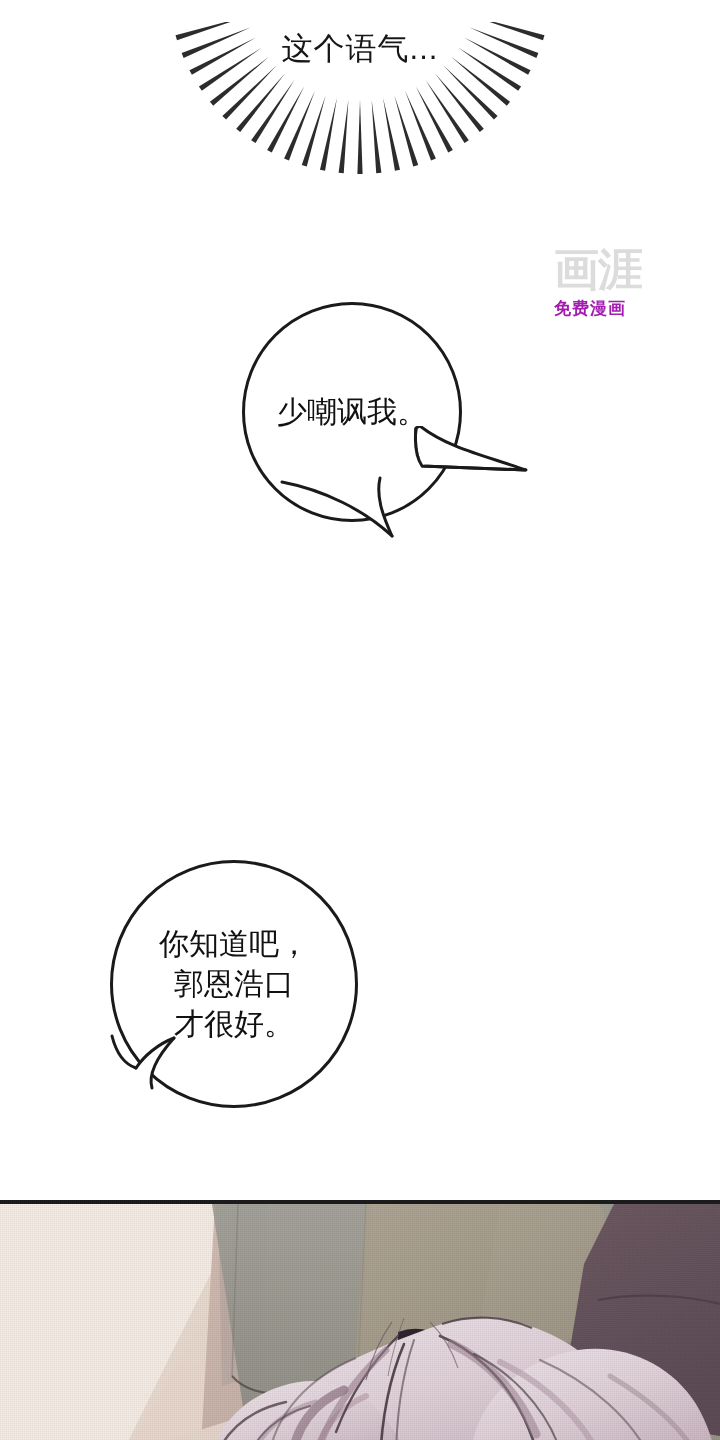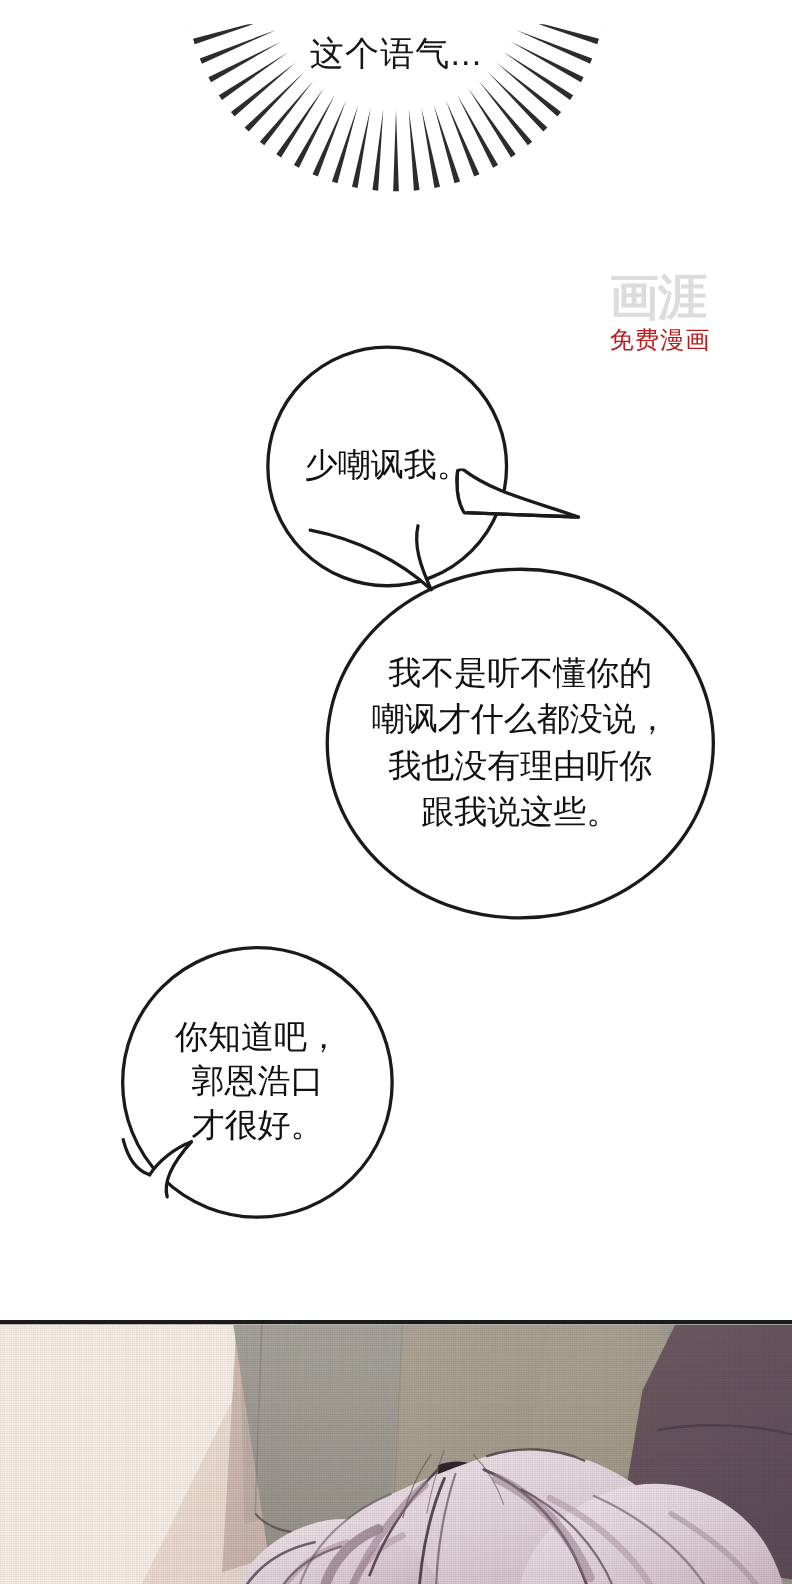--- a/index.html
+++ b/index.html
@@ -59,24 +59,24 @@
   }
   .watermark .wm-main {
     font-size: 45px;
     line-height: 52px;
     font-weight: 700;
     color: #dcdcdc;
     letter-spacing: -1px;
     filter: blur(0.5px);
   }
   .watermark .wm-sub {
-    font-size: 22px;
+    font-size: 17px;
     line-height: 26px;
-    font-weight: 400;
-    color: #b91c1c;
+    font-weight: 700;
+    color: #a21caf;
     letter-spacing: 1px;
     filter: blur(0.4px);
   }
 
   
   .bubble {
     position: absolute;
     box-sizing: border-box;
     border: 3px solid #1a1a1a;
     border-radius: 50%;
@@ -88,21 +88,21 @@
     color: #111111;
     z-index: 5;
   }
   .bubble .btext {
     display: block;
     white-space: pre-line;
     font-weight: 400;
   }
 
   #bubble-1 {
-    left: 242px;  top: 292px;
+    left: 242px;  top: 280px;
     width: 220px; height: 220px;
     font-size: 30px; line-height: 40px;
     z-index: 5;
   }
   #bubble-2 {
     left: 296px;  top: 494px;
     width: 354px; height: 320px;
     font-size: 30px; line-height: 42px;
     z-index: 4;
   }
@@ -244,26 +244,20 @@
     <span class="btext">少嘲讽我。</span>
   </div>
   <div class="tail" id="tail-1">
     <svg viewBox="0 0 120 110" xmlns="http://www.w3.org/2000/svg" aria-hidden="true">
       <path d="M8 2 C6 22 10 34 14 40 L118 44 C78 30 40 22 12 0 Z" fill="#ffffff" stroke="#1a1a1a" stroke-width="3" stroke-linejoin="round"></path>
       <path d="M2 0 C2 20 8 34 14 41" fill="#ffffff" stroke="#ffffff" stroke-width="6"></path>
       <path d="M8 2 C6 22 10 34 14 40 L118 44" fill="none" stroke="#1a1a1a" stroke-width="3" stroke-linejoin="round"></path>
     </svg>
   </div>
 
-  <div class="bubble" id="bubble-2">
-    <span class="btext">我不是听不懂你的
-嘲讽才什么都没说，
-我也没有理由听你
-跟我说这些。</span>
-  </div>
   <div class="tail" id="tail-2">
     <svg viewBox="0 0 140 110" xmlns="http://www.w3.org/2000/svg" aria-hidden="true">
       <path d="M2 8 C44 16 84 36 112 62 C102 40 96 22 100 4 Z" fill="#ffffff"></path>
       <path d="M2 8 C44 16 84 36 112 62" fill="none" stroke="#1a1a1a" stroke-width="3" stroke-linecap="round"></path>
       <path d="M112 62 C102 40 96 22 100 4" fill="none" stroke="#1a1a1a" stroke-width="3" stroke-linecap="round"></path>
     </svg>
   </div>
 
   <div class="bubble" id="bubble-3">
     <span class="btext">你知道吧，

